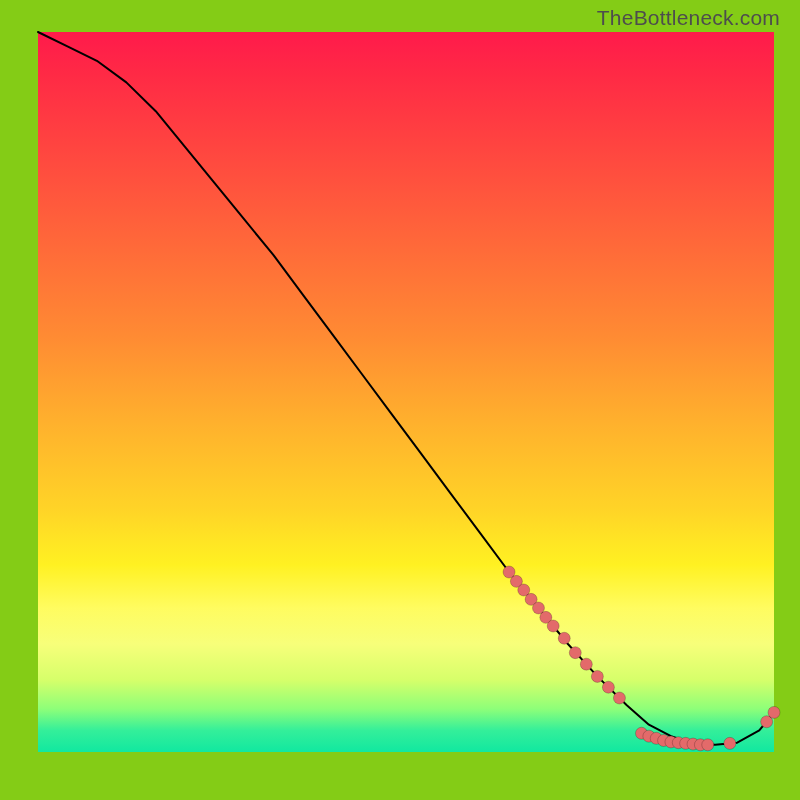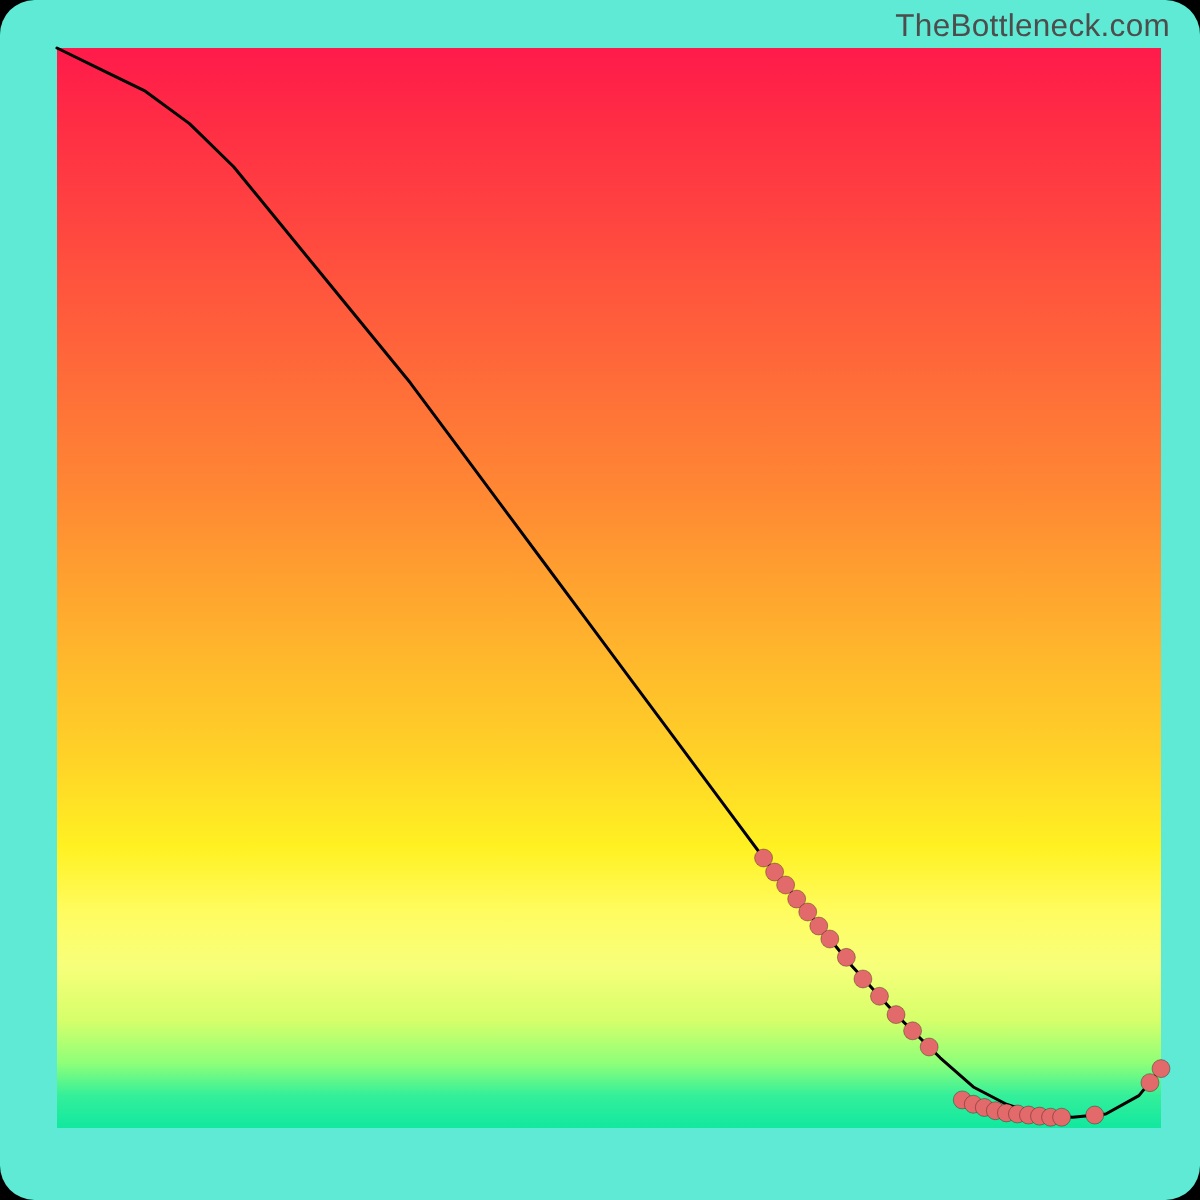--- a/index.html
+++ b/index.html
@@ -8,22 +8,21 @@
     width: 800px;
     height: 800px;
     background: #000;
     overflow: hidden;
     font-family: Arial, Helvetica, sans-serif;
   }
   .frame {
     position: relative;
     width: 800px;
     height: 800px;
-    background: #5eead4;
-    border-radius: 23px;
+    background: #84cc16;
   }
   
   .plot {
     position: absolute;
     left: 38px;
     top: 32px;
     width: 736px;   
     height: 720px;  
     
     background: linear-gradient(

